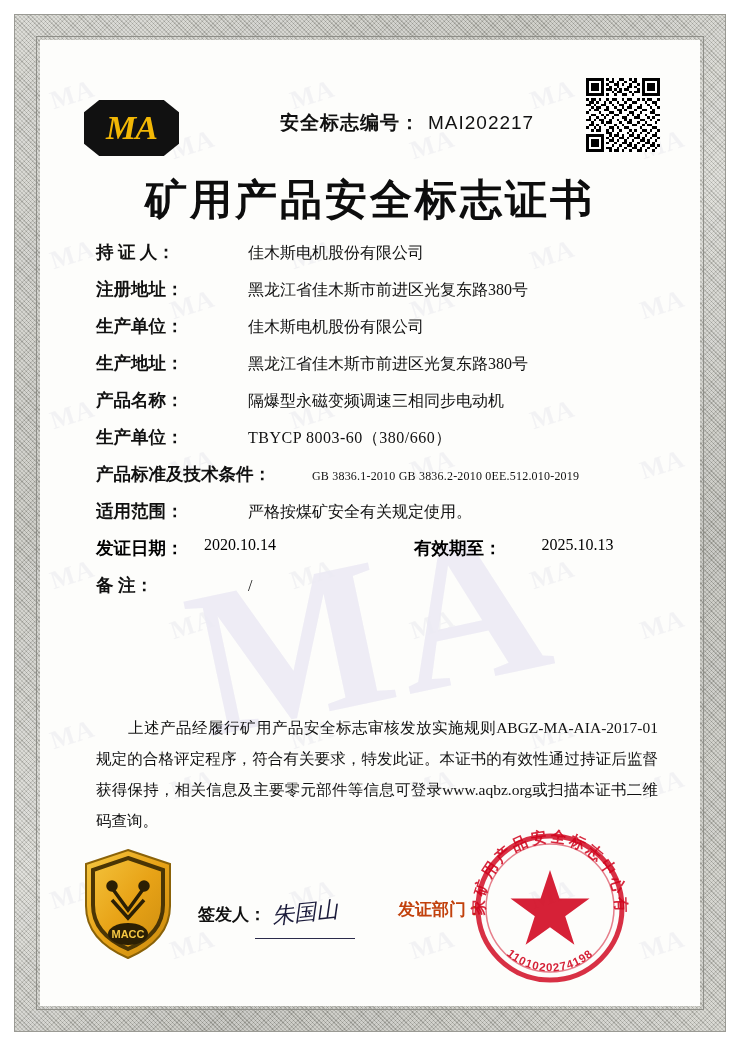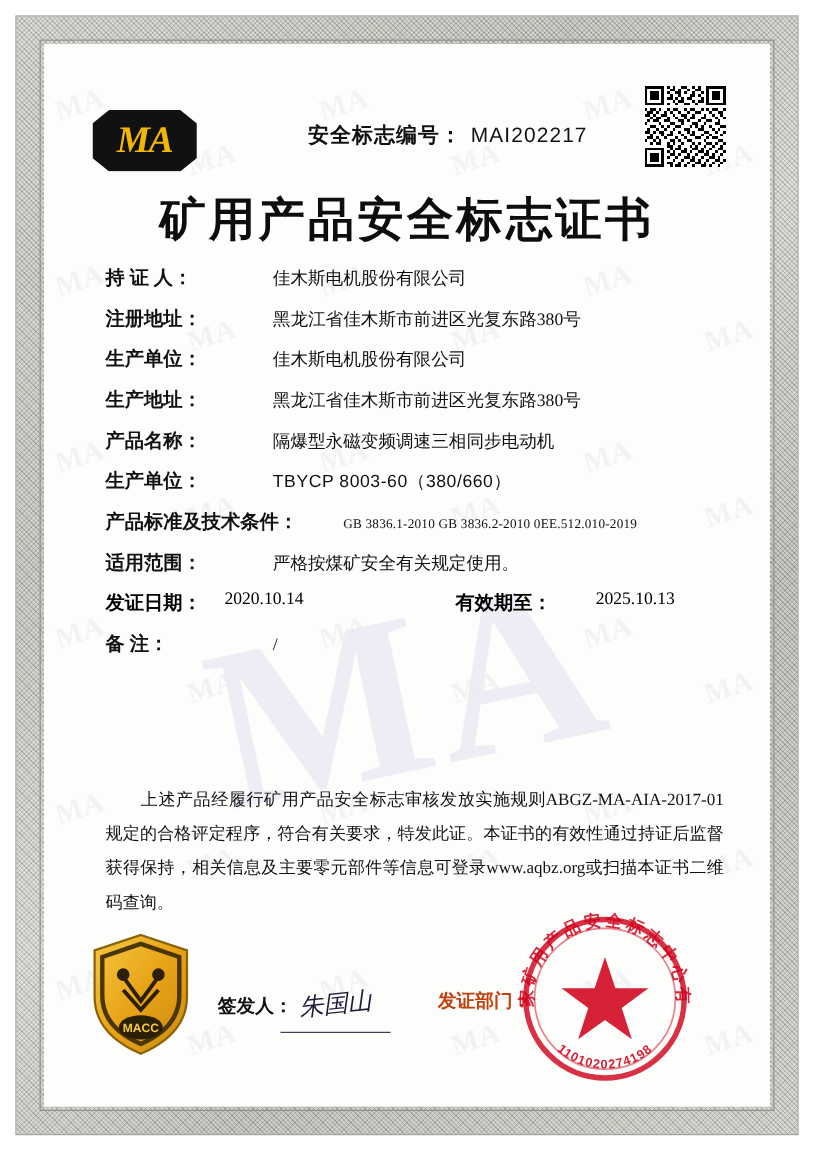--- a/index.html
+++ b/index.html
@@ -180,21 +180,21 @@
     white-space: nowrap;
     font-size: 17.5px;
   }
   .row .k.w1 { width: 108px; }
   .row .k.w2 { width: 172px; }
   .row .v {
     font-size: 16px;
     white-space: nowrap;
   }
   .row .v.small { font-size: 12px; letter-spacing: 0.2px; }
-  .row .v.mono { font-family: Liberation Sans, sans-serif; letter-spacing: 0.5px; }
+  .row .v.mono { font-family: Liberation Serif, serif; letter-spacing: 0.5px; }
 
   .row-dates {
     display: flex;
     align-items: flex-start;
     margin-bottom: 13px;
     font-size: 17px;
     font-family: "Liberation Serif", serif;
   }
   .row-dates .k {
     font-weight: bold;

